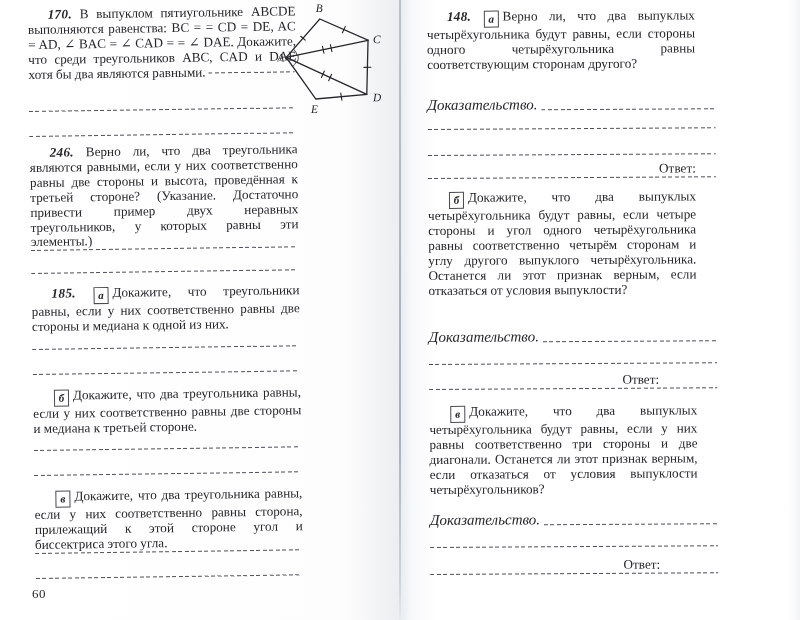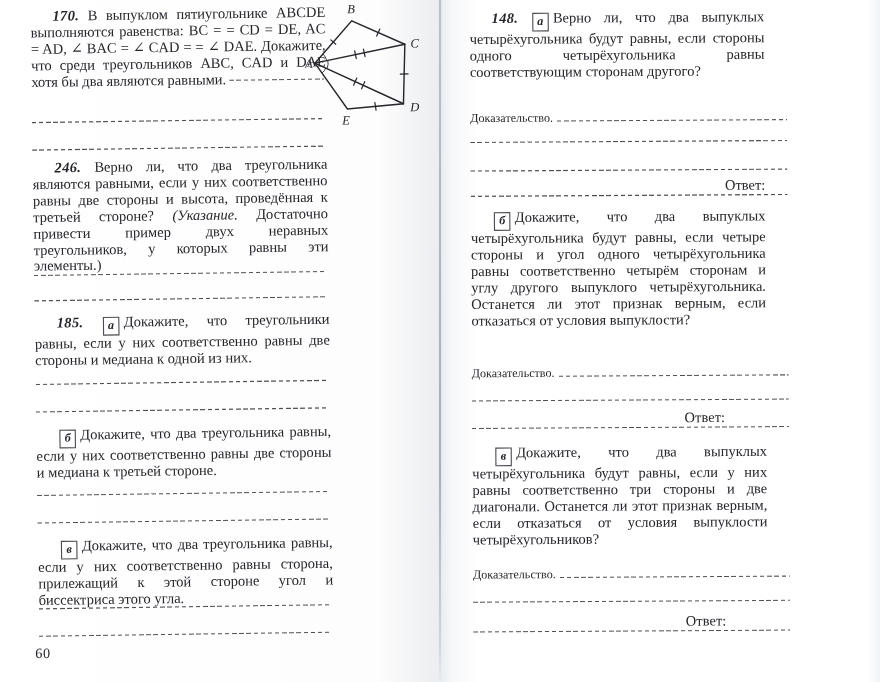--- a/index.html
+++ b/index.html
@@ -15,21 +15,21 @@
     background:linear-gradient(180deg,#b9c1c9 0%,#a7b0bb 70%,#cfd6dd 95%,#e8ecf0 100%);}
   .content{position:absolute;left:0;top:0;width:100%;height:100%;}
   .page-left .content{transform:rotate(-0.8deg);transform-origin:30px 40px;}
   .page-right .content{transform:rotate(-0.35deg);transform-origin:30px 40px;}
 
   .block{position:absolute;width:268px;font-size:13.2px;line-height:14.9px;text-align:justify;}
   .pl{left:28px;}
   .pr{left:27px;}
   .indent{text-indent:20px;}
   .pnum{font-weight:bold;font-style:italic;letter-spacing:.3px;}
-  .hint{font-style:italic;}
+  .hint{}
   .hint-rest{font-style:normal;}
 
   .letterbox{
     display:inline-block;width:13px;height:15px;border:1px solid #4a4a52;
     text-align:center;line-height:15px;font-size:11px;font-style:italic;font-weight:bold;
     margin:0 4px 0 1px;vertical-align:-2px;text-indent:0;background:#fff;
   }
 
   .dash{
     position:absolute;height:1px;
@@ -37,21 +37,21 @@
   }
   .dash.w-l{left:28px;width:266px;}
   .dash.w-r{left:27px;width:288px;}
 
   .tail-dash{
     display:inline-block;height:1px;width:86px;margin-left:3px;vertical-align:3px;
     background:repeating-linear-gradient(90deg,#4e4e56 0 4px,transparent 4px 6.5px);
   }
 
   .proof-row{position:absolute;left:27px;width:288px;display:flex;align-items:flex-end;height:17px;}
-  .proof-label{font-size:11px;white-space:nowrap;}
+  .proof-label{font-style:italic;font-size:15px;white-space:nowrap;}
   .proof-row .grow-dash{flex:1;height:1px;margin:0 0 3px 4px;
     background:repeating-linear-gradient(90deg,#4e4e56 0 4px,transparent 4px 6.5px);}
 
   .answer-row{position:absolute;left:27px;width:288px;height:19px;}
   .answer-row .full-dash{position:absolute;left:0;bottom:0;width:100%;height:1px;
     background:repeating-linear-gradient(90deg,#4e4e56 0 4px,transparent 4px 6.5px);}
   .answer-label{position:absolute;bottom:1px;font-size:13.2px;background:transparent;}
 
   .pagenum{position:absolute;font-size:13px;letter-spacing:.5px;text-align:center;}
 

